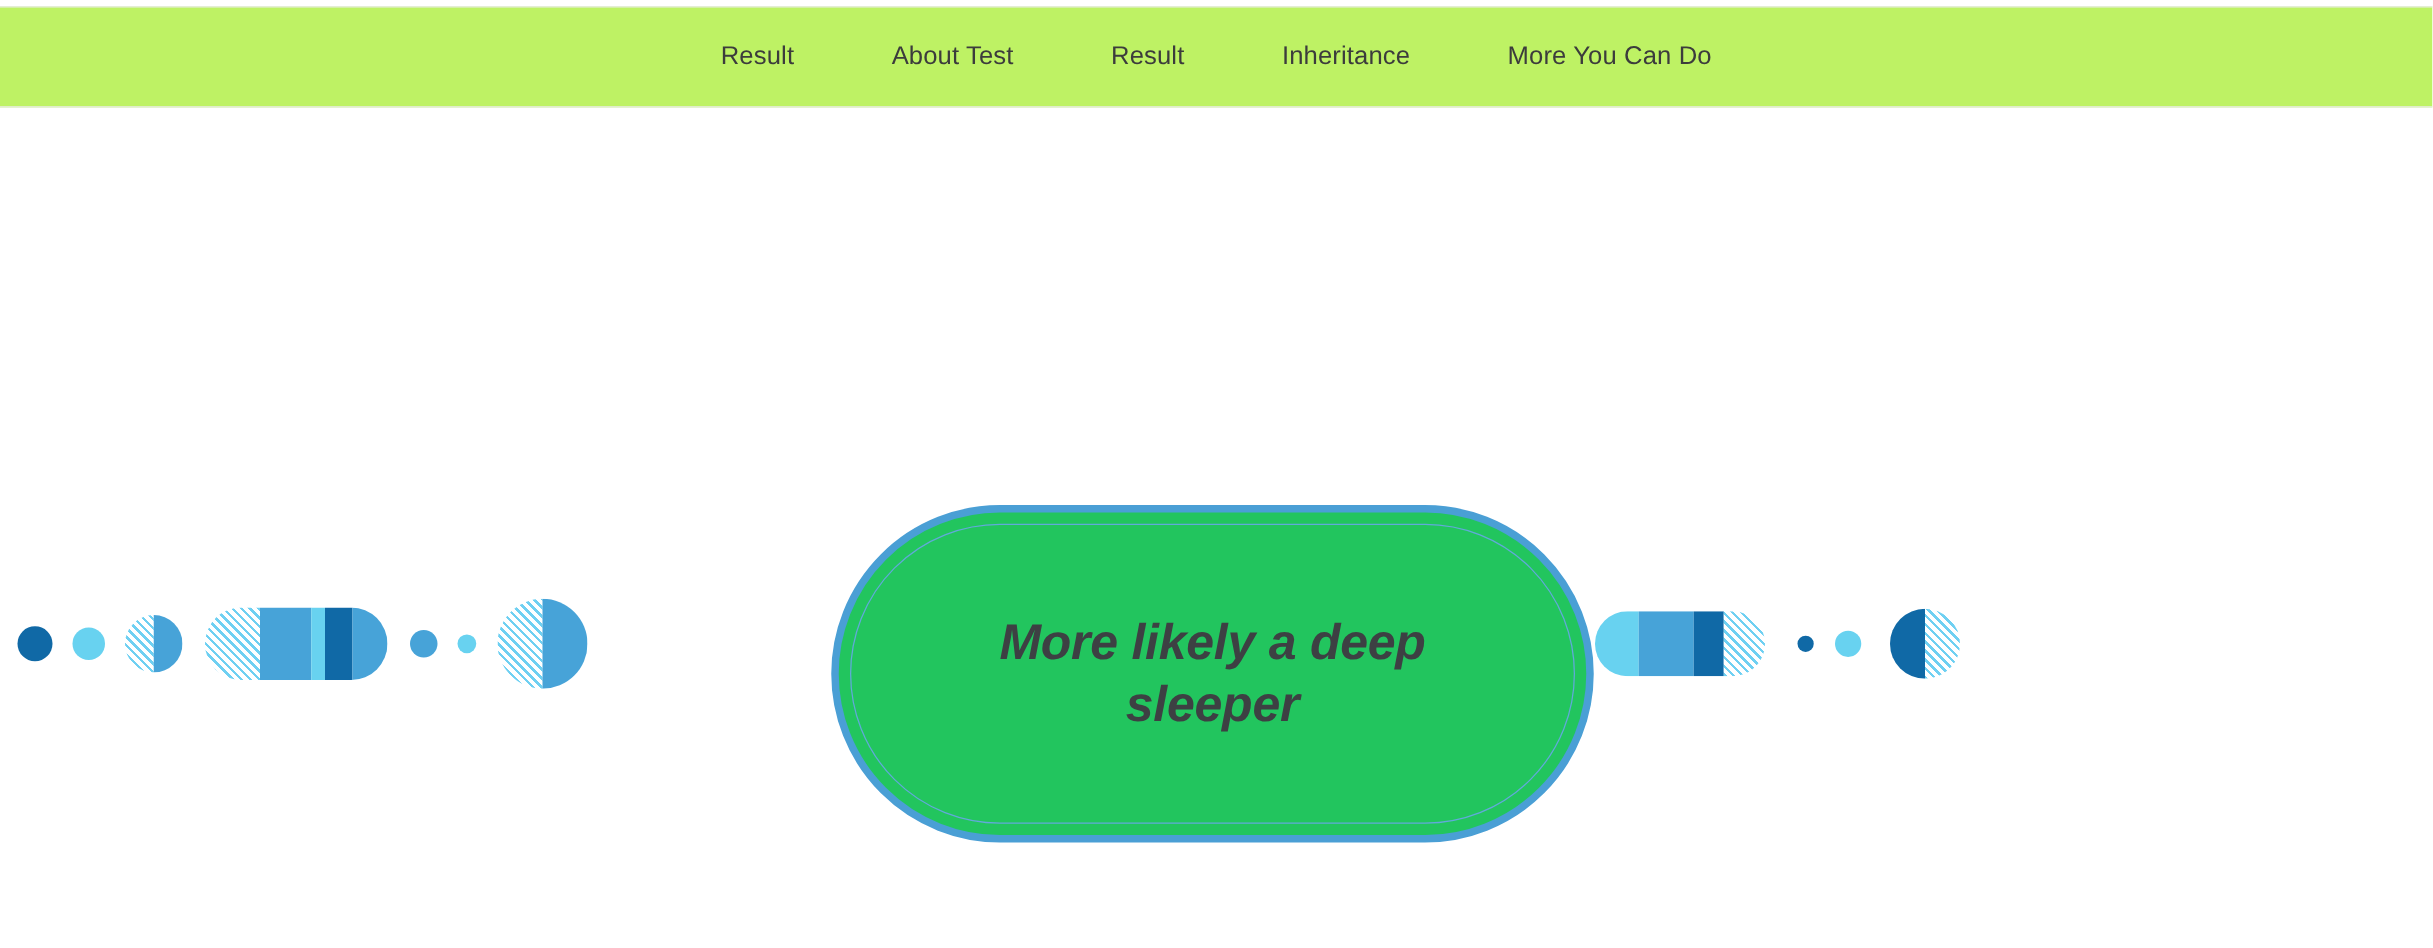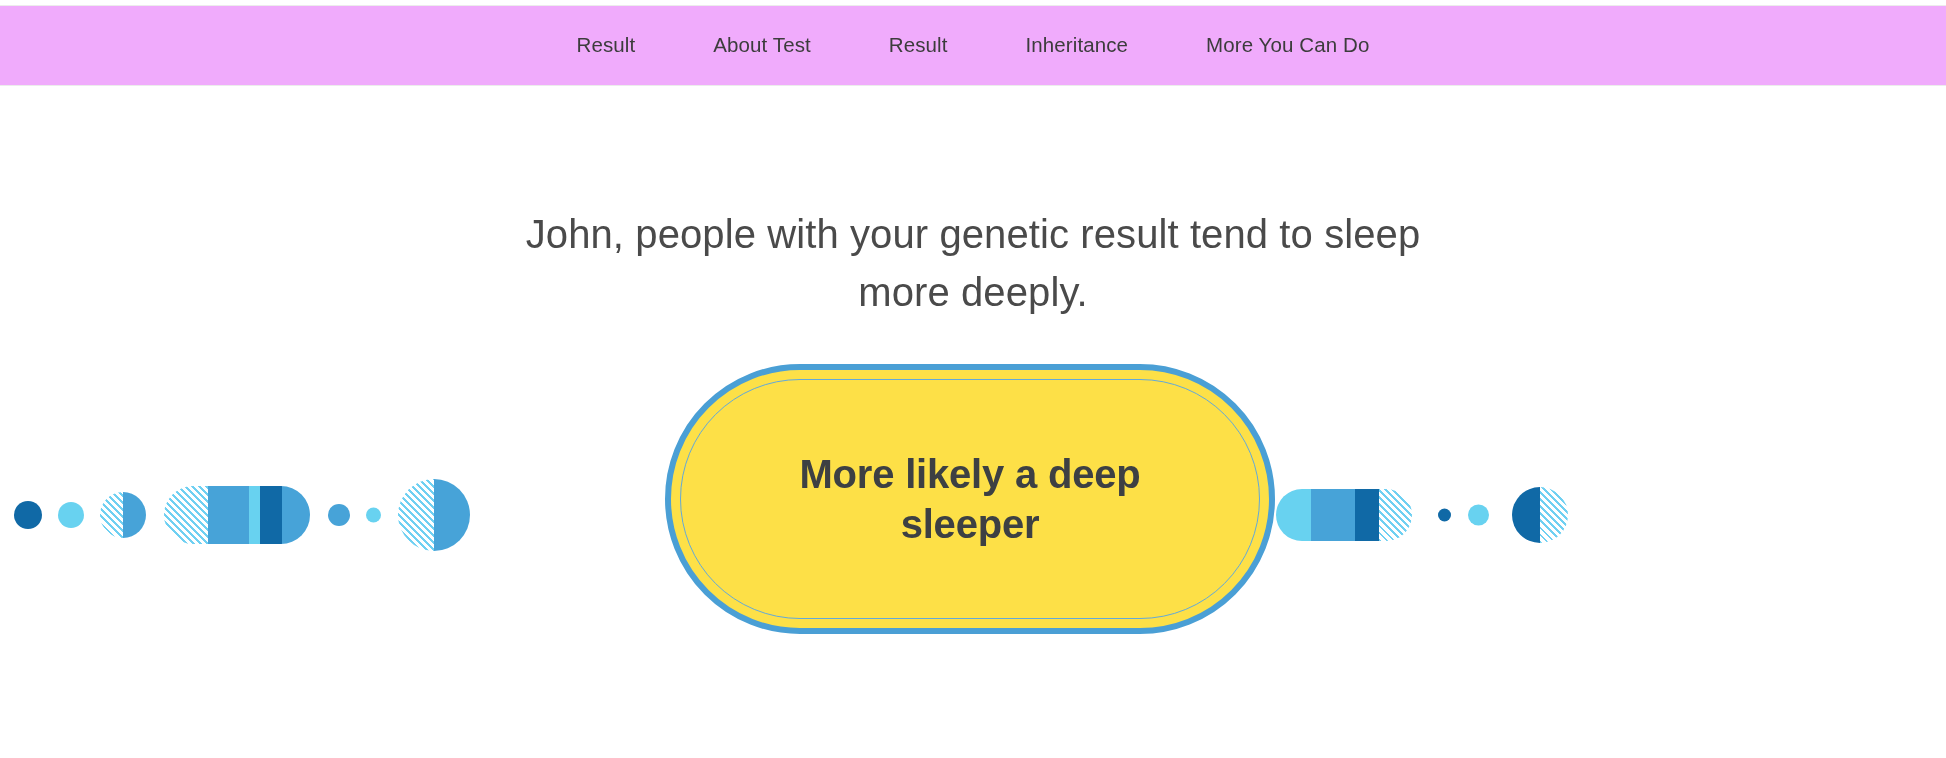--- a/index.html
+++ b/index.html
@@ -18,21 +18,21 @@
   
   .navbar {
     position: absolute;
     top: 5px;
     left: 0;
     width: 1946px;
     height: 81px;
     box-sizing: border-box;
     border-top: 1px solid #ececec;
     border-bottom: 1px solid #ececec;
-    background: #f0abfc;
+    background: #bef264;
     display: flex;
     align-items: center;
     justify-content: center;
   }
   .nav-list {
     display: flex;
     align-items: center;
     gap: 0px;
   }
   .nav-item {
@@ -70,28 +70,29 @@
   .shape {
     position: absolute;
     top: 50%;
     transform: translateY(-50%);
   }
 
   
   .badge-outer {
     position: absolute;
     left: 665px;
-    top: 364px;
+    top: 404px;
     width: 610px;
     height: 270px;
     box-sizing: border-box;
     border: 6px solid #4a9fd5;
     border-radius: 140px;
-    background: #fde047;
+    background: #22c55e;
     cursor: pointer;
+    font-style: italic;
   }
   .badge-inner {
     position: absolute;
     left: 9px;
     top: 9px;
     right: 9px;
     bottom: 9px;
     box-sizing: border-box;
     border: 1px solid #62a9da;
     border-radius: 130px;
@@ -116,22 +117,21 @@
   <div class="nav-list">
     <span class="nav-item">Result</span>
     <span class="nav-item">About Test</span>
     <span class="nav-item">Result</span>
     <span class="nav-item">Inheritance</span>
     <span class="nav-item">More You Can Do</span>
   </div>
 </nav>
 
 <h1 class="headline">
-  <span>John, people with your genetic result tend to sleep</span><br>
-  <span>more deeply.</span>
+  <br>
 </h1>
 
 <div class="decor-row" id="decor-left">
     <div class="shape" style="left: 14px; height: 28px; width: 28px; border-radius: 50%; background: rgb(16, 105, 166);"></div>
     <div class="shape" style="left: 58px; height: 26px; width: 26px; border-radius: 50%; background: rgb(104, 210, 240);"></div>
     <div class="shape" style="left: 100px; height: 46px; width: 46px; border-radius: 50%; overflow: hidden; display: flex;">
       <div style="width: 50%; height: 100%; background: repeating-linear-gradient(45deg, rgb(111, 208, 242) 0px, rgb(111, 208, 242) 2px, rgb(255, 255, 255) 2px, rgb(255, 255, 255) 5px);"></div>
       <div style="width: 50%; height: 100%; background: rgb(71, 163, 216);"></div>
     </div>
     <div class="shape" style="left: 164px; height: 58px; width: 146px; border-radius: 29px; overflow: hidden; display: flex;">

